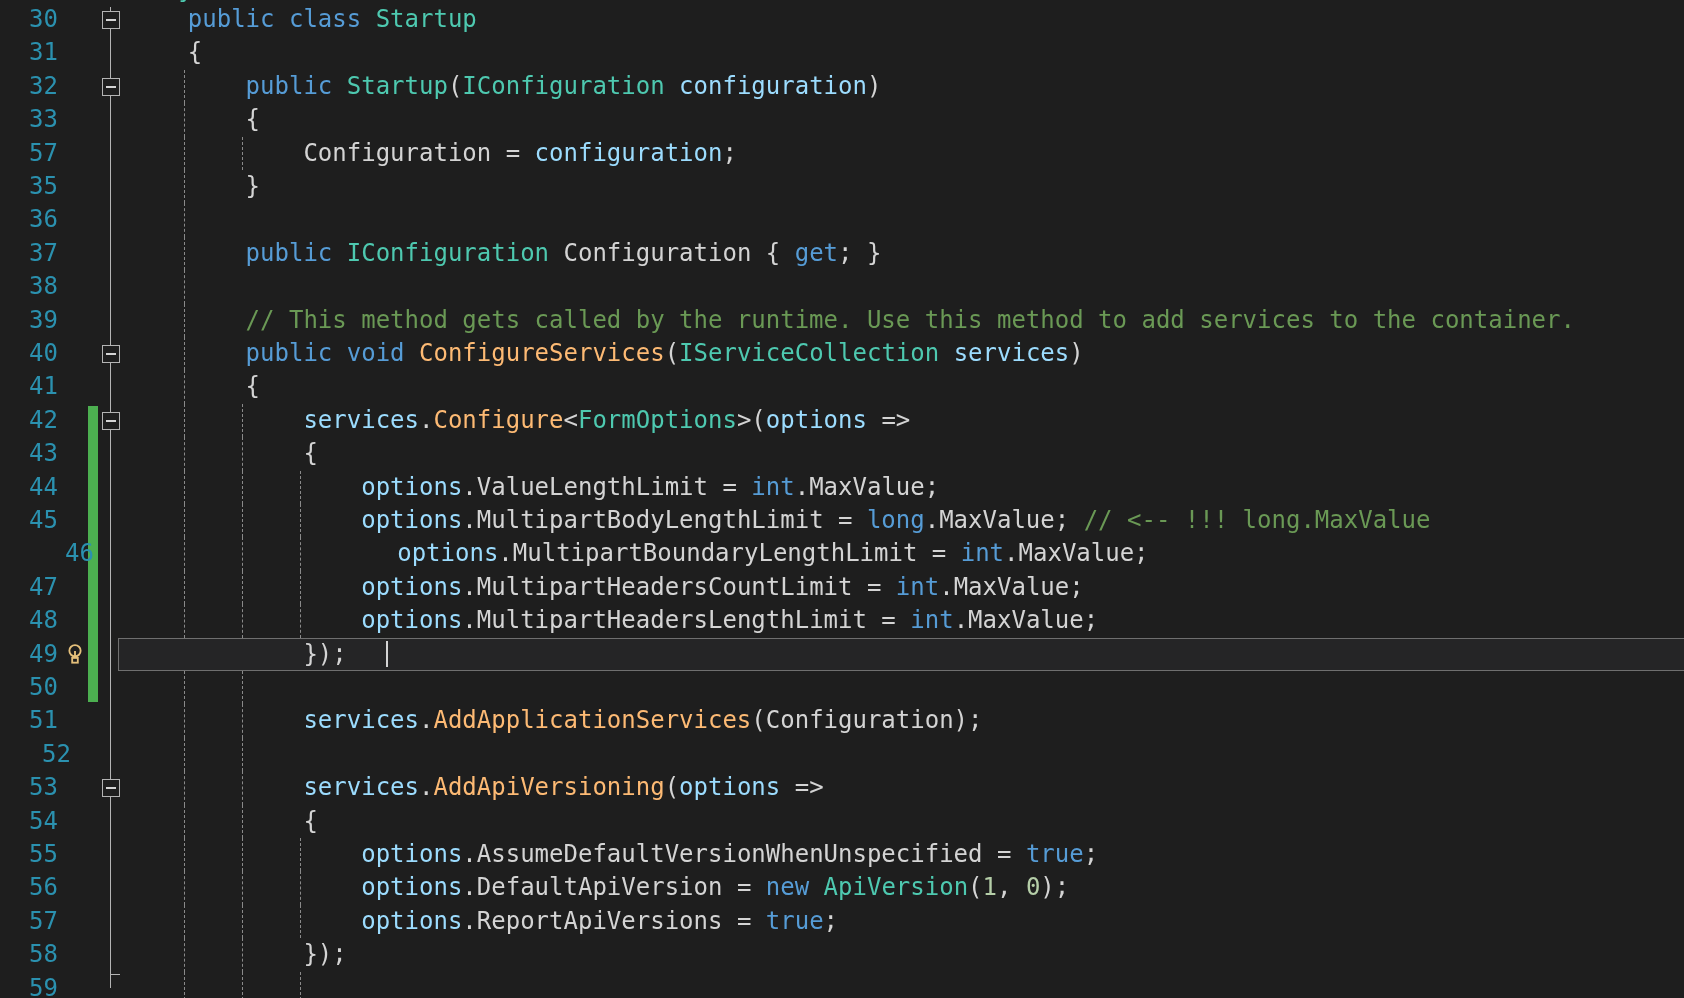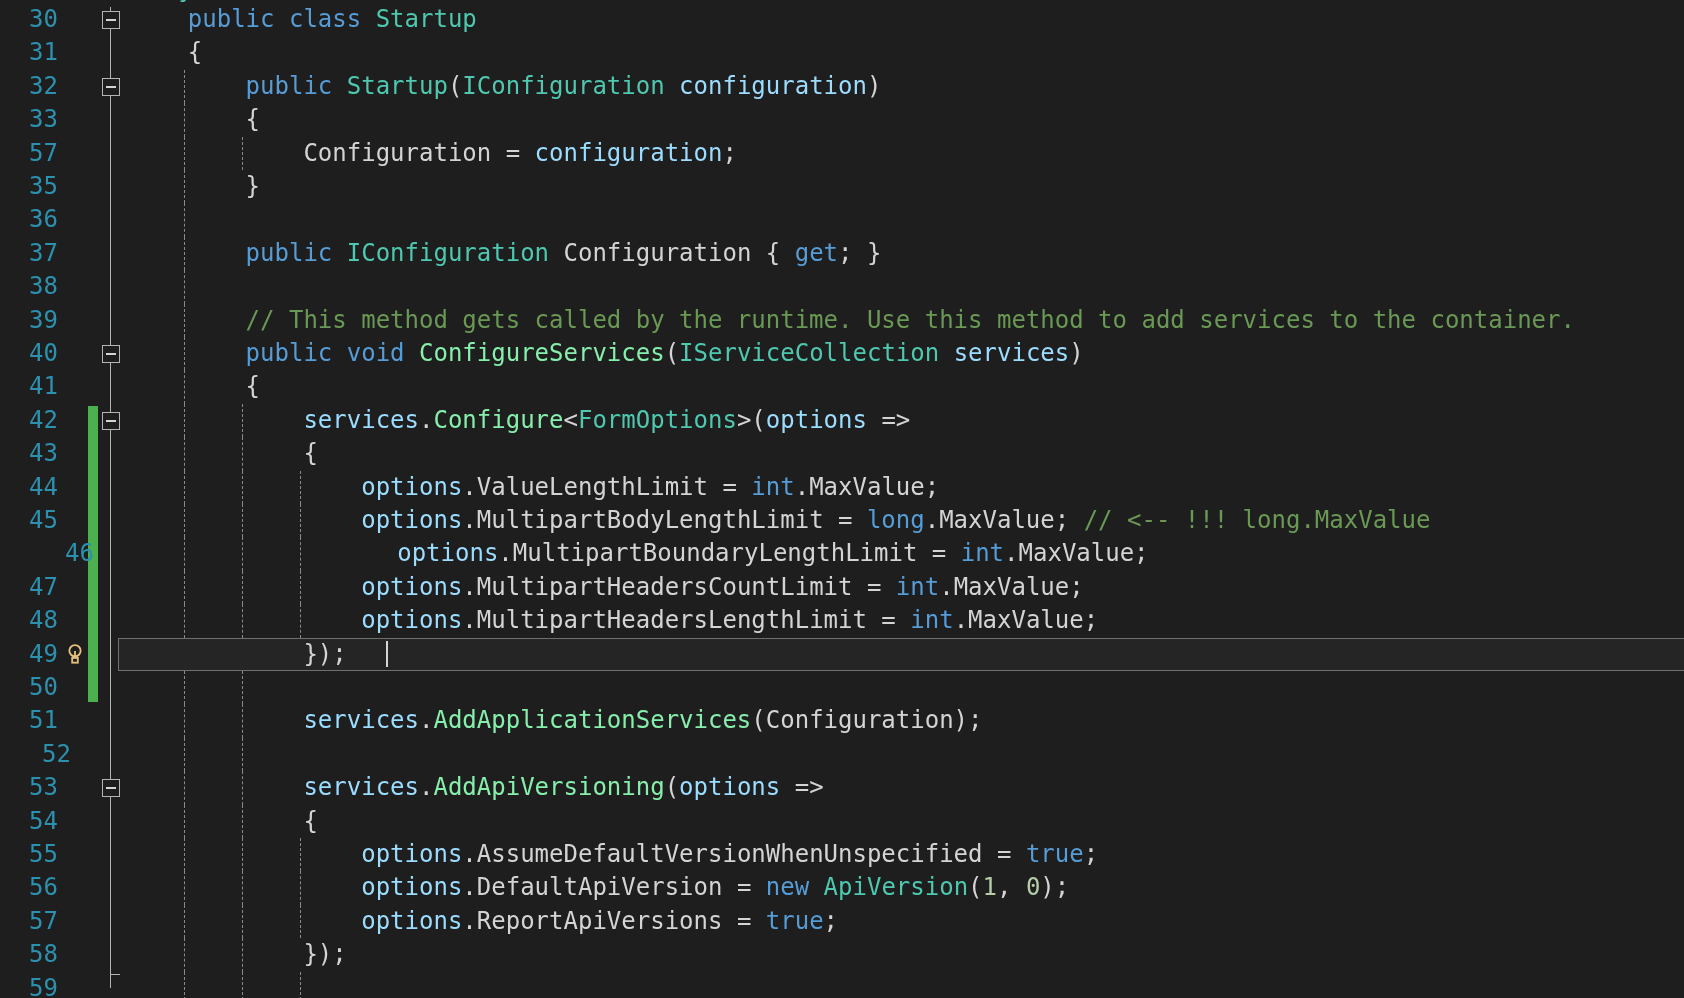--- a/index.html
+++ b/index.html
@@ -98,21 +98,21 @@
   .guide {
     position: absolute;
     width: 0;
     border-left: 1px dashed #8a8a8a;
   }
 
   
   .kw   { color: #569cd6; }   
   .typ  { color: #4ec9b0; }   
   .par  { color: #9cdcfe; }   
-  .mth  { color: #86efac; }   
+  .mth  { color: #fdba74; }   
   .cmt  { color: #6a9955; }   
   .num  { color: #b5cea8; }   
   .pun  { color: #d4d4d4; }   
 
   
   #caret {
     position: absolute;
     width: 2px;
     background: #d4d4d4;
   }

